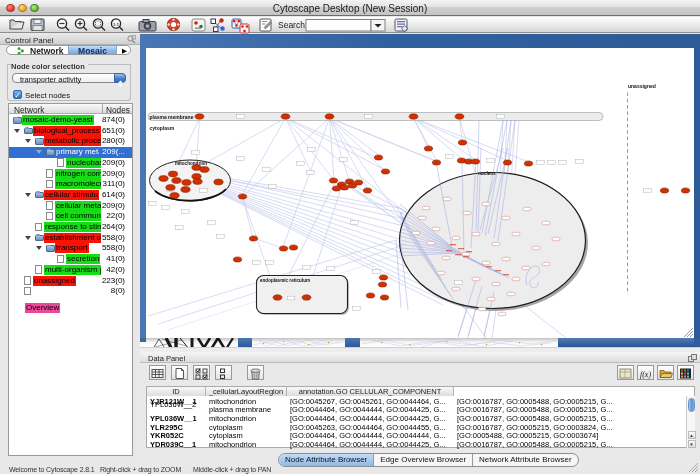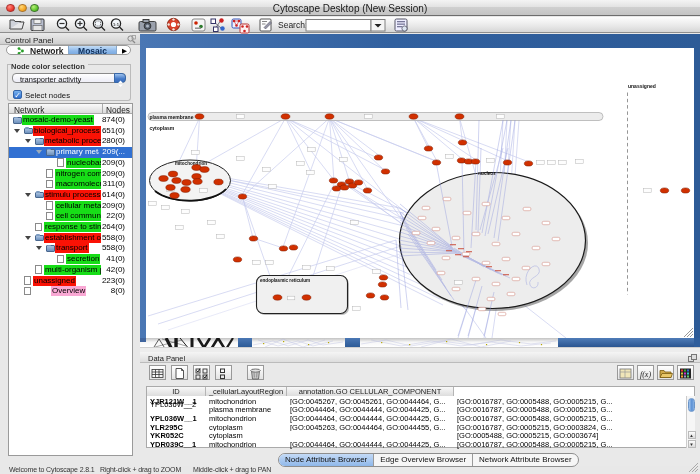--- a/index.html
+++ b/index.html
@@ -228,21 +228,21 @@
       <span class="tval">209(0)</span>
     </div>
   <div class="trow" style="top:75.2px">
       <i class="fi" style="left:37px"></i>
       <span class="tlab" style="left:46px;max-width:46px;background:#17dd17;">macromolecule</span>
       <span class="tval">311(0)</span>
     </div>
   <div class="trow" style="top:85.9px">
       <i class="exp" style="left:16px"></i>
       <i class="fo" style="left:26px"></i>
-      <span class="tlab" style="left:35px;max-width:57px;background:#fa1205;">stimulu process</span>
+      <span class="tlab" style="left:35px;max-width:57px;background:#fa1205;">cellular stimulu</span>
       <span class="tval">614(0)</span>
     </div>
   <div class="trow" style="top:96.6px">
       <i class="fi" style="left:37px"></i>
       <span class="tlab" style="left:46px;max-width:46px;background:#17dd17;">cellular metabo</span>
       <span class="tval">209(0)</span>
     </div>
   <div class="trow" style="top:107.3px">
       <i class="fi" style="left:37px"></i>
       <span class="tlab" style="left:46px;max-width:46px;background:#17dd17;">cell communicat</span>
@@ -275,21 +275,21 @@
       <span class="tlab" style="left:35px;max-width:57px;background:#17dd17;">multi-organism pro</span>
       <span class="tval">42(0)</span>
     </div>
   <div class="trow" style="top:171.5px">
       <i class="fi" style="left:15px"></i>
       <span class="tlab" style="left:24px;max-width:68px;background:#fa1205;">unassigned</span>
       <span class="tval">223(0)</span>
     </div>
   <div class="trow" style="top:182.2px">
       <i class="fi" style="left:15px"></i>
-      <span class="tlab" style="left:42px;max-width:68px;background:#f9a8d4;">Overview</span>
+      <span class="tlab" style="left:16px;max-width:68px;background:#ec4899;margin-top:17px;">Overview</span>
       <span class="tval">8(0)</span>
     </div>
 </div>
 
 <div class="abs" id="netwin">
   <div id="net-canvas">
   <svg width="548" height="290" viewBox="0 0 548 290">
 
   <g stroke="#9aa2df" stroke-width="0.7" opacity="0.55" fill="none">
 
@@ -733,20 +733,21 @@
     <div class="td" style="left:0;top:26.9px;font-weight:bold;width:59px;">YPL036W__1</div>
     <div class="td" style="left:59px;top:26.9px;width:81px;">mitochondrion</div>
     <div class="td" style="left:140px;top:26.9px;width:167px;">[GO:0044464, GO:0044444, GO:0044425, G...</div>
     <div class="td" style="left:307px;top:26.9px;width:222px;">[GO:0016787, GO:0005488, GO:0005215, G...</div>
     <div class="td" style="left:0;top:35.6px;font-weight:bold;width:59px;">YLR295C</div>
     <div class="td" style="left:59px;top:35.6px;width:81px;">cytoplasm</div>
     <div class="td" style="left:140px;top:35.6px;width:167px;">[GO:0045263, GO:0044464, GO:0044455, G...</div>
     <div class="td" style="left:307px;top:35.6px;width:222px;">[GO:0016787, GO:0005215, GO:0003824, G...</div>
     <div class="td" style="left:0;top:44.3px;font-weight:bold;width:59px;">YKR052C</div>
     <div class="td" style="left:59px;top:44.3px;width:81px;">cytoplasm</div>
+    <div class="td" style="left:140px;top:44.3px;width:167px;">[GO:0044464, GO:0044444, GO:0044444, G...</div>
     <div class="td" style="left:307px;top:44.3px;width:222px;">[GO:0005488, GO:0005215, GO:0003674]</div>
     <div class="td" style="left:0;top:53px;font-weight:bold;width:59px;">YDR039C__1</div>
     <div class="td" style="left:59px;top:53px;width:81px;">mitochondrion</div>
     <div class="td" style="left:140px;top:53px;width:167px;">[GO:0044464, GO:0044444, GO:0044425, G...</div>
     <div class="td" style="left:307px;top:53px;width:222px;">[GO:0016787, GO:0005488, GO:0005215, G...</div>
   </div>
 
   <div style="position:absolute;left:546px;top:43.5px;width:9px;height:52.5px;background:#f6f6f6;border-left:1px solid #ccc;">
     <div style="position:absolute;left:1px;top:2px;width:7px;height:14px;border-radius:3.5px;background:linear-gradient(90deg,#a6c8ef,#5b90d4 55%,#87b2e4);border:0.5px solid #6a94c8;"></div>
     <div style="position:absolute;left:0.5px;bottom:9px;width:8px;height:8px;background:linear-gradient(#fdfdfd,#dcdcdc);border:0.5px solid #bbb;font-size:4.5px;text-align:center;color:#333;line-height:8px;">▲</div>

